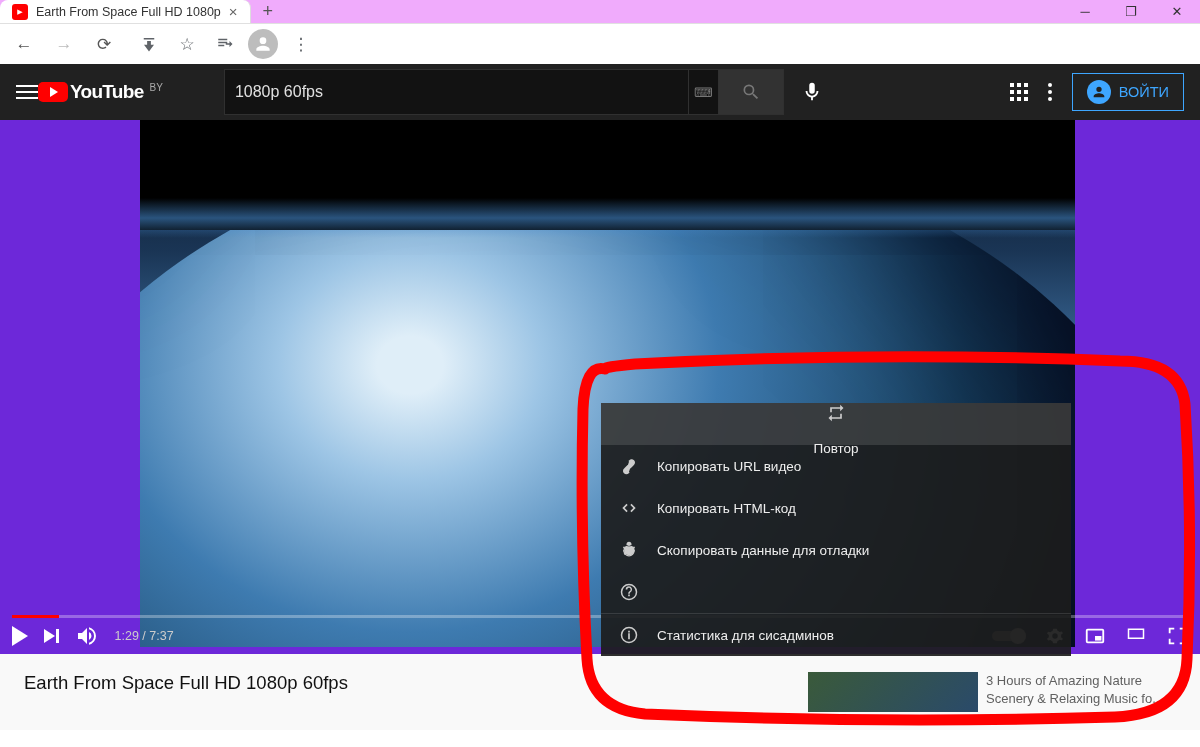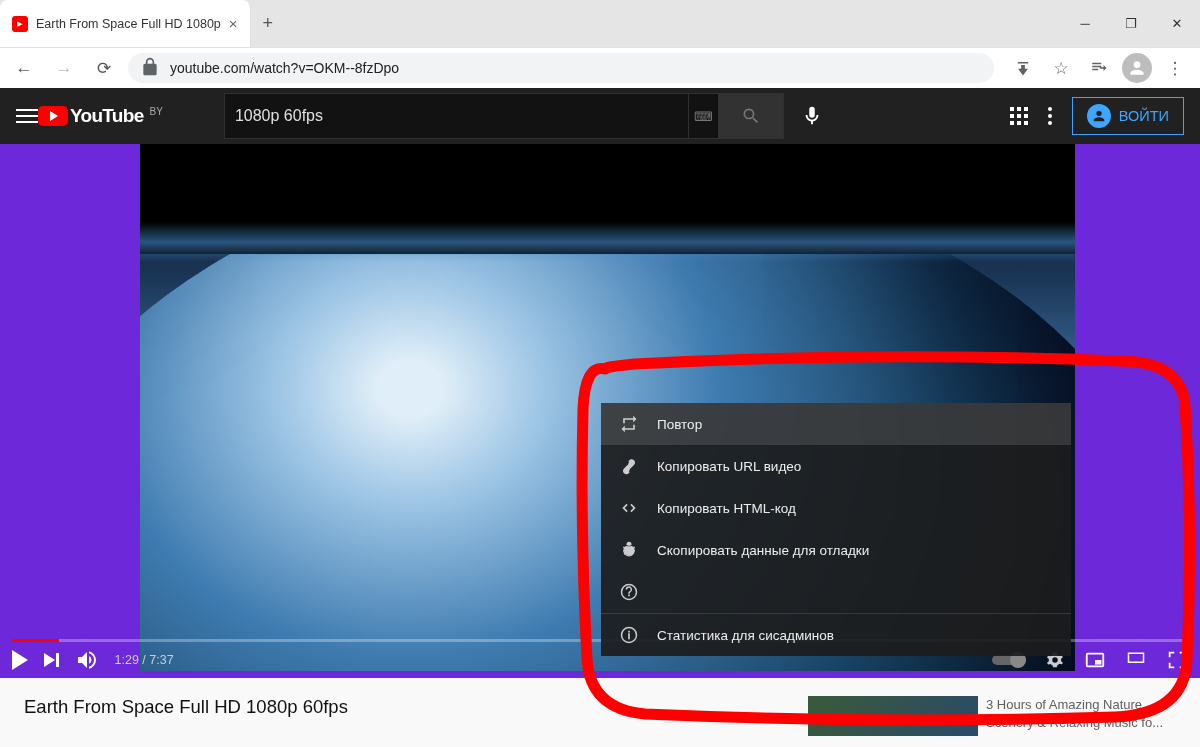--- a/index.html
+++ b/index.html
@@ -1,19 +1,19 @@
 <!DOCTYPE html>
 <html><head>
 <meta charset="utf-8">
 <style>
 * { margin: 0; padding: 0; box-sizing: border-box; font-family: Arial, sans-serif; }
 body { width: 1200px; height: 747px; overflow: hidden; background: #fff; position: relative; }
 
 
-.window-titlebar { height: 48px; background: #e5e5e5; display: flex; align-items: stretch; border-bottom: 1px solid #e0e0e0; }
+.window-titlebar { height: 24px; background: #f0abfc; display: flex; align-items: stretch; border-bottom: 1px solid #e0e0e0; }
 .tab { display: flex; align-items: center; gap: 8px; padding: 0 12px; background: #fff; border-radius: 8px 8px 0 0; border-right: 1px solid #ddd; min-width: 240px; }
 .tab-favicon { width: 16px; height: 16px; background: #ff0000; border-radius: 3px; display: flex; align-items: center; justify-content: center; }
 .tab-favicon::after { content: '▶'; color: #fff; font-size: 7px; }
 .tab-title { font-size: 12.5px; color: #333; flex: 1; white-space: nowrap; overflow: hidden; text-overflow: ellipsis; }
 .tab-close { color: #666; font-size: 15px; cursor: pointer; }
 .new-tab { display: flex; align-items: center; padding: 0 12px; color: #555; font-size: 18px; cursor: pointer; }
 .window-controls { margin-left: auto; display: flex; }
 .window-btn { width: 46px; display: flex; align-items: center; justify-content: center; font-size: 13px; color: #333; cursor: pointer; }
 
 
@@ -65,21 +65,21 @@
 .play-icon { border-left: 16px solid #fff; border-top: 10px solid transparent; border-bottom: 10px solid transparent; }
 .next-icon { display: flex; align-items: center; gap: 1px; }
 .next-icon::before { content: ''; border-left: 11px solid #fff; border-top: 7px solid transparent; border-bottom: 7px solid transparent; }
 .next-icon::after { content: ''; width: 2.5px; height: 14px; background: #fff; }
 .time-display { color: #ccc; font-size: 12.5px; }
 .controls-right { margin-left: auto; display: flex; align-items: center; gap: 18px; }
 
 
 .context-menu { position: absolute; left: 601px; top: 403px; width: 470px; background: rgba(28, 28, 28, 0.92); z-index: 10; font-size: 13.5px; color: #eee; }
 .menu-item { height: 42px; display: flex; align-items: center; gap: 18px; padding: 0 18px; cursor: pointer; }
-.menu-item:hover, .menu-item.hover { background: rgba(255,255,255,0.12); }
+.menu-item:hover, .menu-item.hover { background: rgba(255,255,255,0.12); flex-direction: column; }
 .menu-icon { width: 20px; display: flex; justify-content: center; align-items: center; color: #ccc; }
 .menu-sep { height: 1px; background: rgba(255,255,255,0.12); }
 
 
 .below-video { background: #f9f9f9; padding: 18px 24px; display: flex; }
 .video-title { font-size: 18.5px; color: #111; font-weight: 400; flex:1; }
 .related-thumb { width: 170px; height: 40px; background: linear-gradient(135deg, #3a5a3a, #2a4a6a); margin-right: 8px; }
 .related-info { font-size: 13px; color: #606060; line-height: 1.35; width: 190px; }
 
 
@@ -101,28 +101,20 @@
     <div class="window-btn">─</div>
     <div class="window-btn">❐</div>
     <div class="window-btn">✕</div>
   </div>
 </div>
 
 <div class="url-bar">
   <div class="nav-btn">←</div>
   <div class="nav-btn disabled">→</div>
   <div class="nav-btn">⟳</div>
-  <div class="url-field">
-    <span class="lock-icon">
-      <svg class="icon" viewBox="0 0 24 24" width="14" height="14">
-          <path fill="#5f6368" d="M18 8h-1V6a5 5 0 0 0-10 0v2H6a2 2 0 0 0-2 2v10a2 2 0 0 0 2 2h12a2 2 0 0 0 2-2V10a2 2 0 0 0-2-2zM9 6a3 3 0 0 1 6 0v2H9V6z"></path>
-        </svg>
-    </span>
-    <span class="url-text">youtube.com/watch?v=OKM--8fzDpo</span>
-  </div>
   <div class="url-actions">
     <div class="url-action-btn">
       <svg viewBox="0 0 24 24" width="18" height="18">
           <path fill="#5f6368" d="M5 20h14v-2H5v2zm7-18L5.33 11h4.17v5h5v-5h4.17L12 2z" transform="rotate(180 12 12)"></path>
         </svg>
     </div>
     <div class="url-action-btn">☆</div>
     <div class="url-action-btn">
       <svg viewBox="0 0 24 24" width="18" height="18">
           <path fill="#5f6368" d="M3 5h12v2H3zm0 4h12v2H3zm0 4h8v2H3zm15-5l4 4-4 4v-3h-5v-2h5z"></path>

